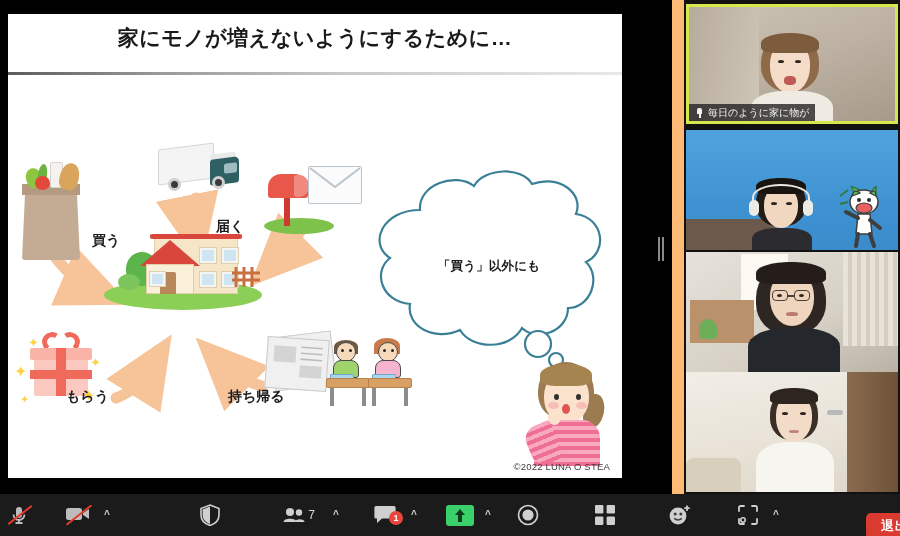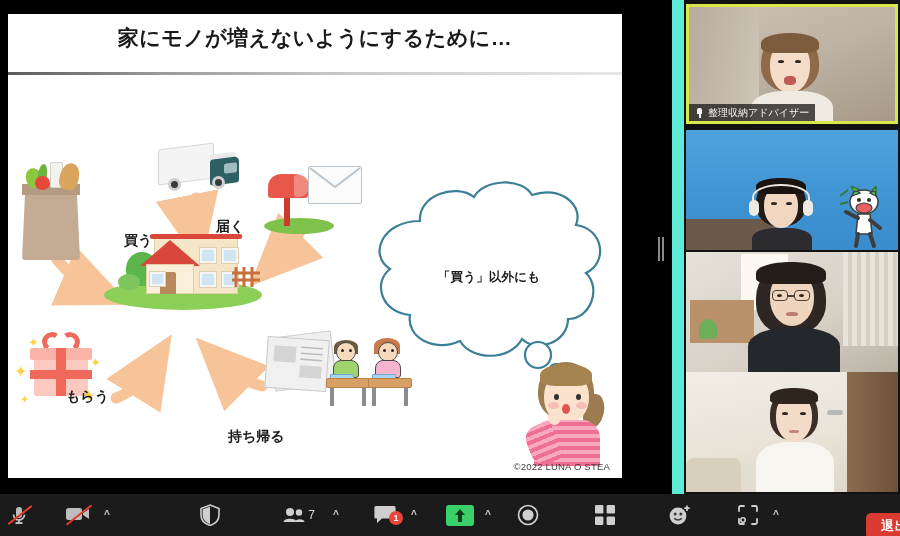--- a/index.html
+++ b/index.html
@@ -2,21 +2,21 @@
 <html><head>
 <meta charset="utf-8">
 <style>
   * { box-sizing: border-box; margin: 0; padding: 0; }
   html, body {
     width: 900px; height: 536px;
     background: #0d0d0d;
     font-family: "Liberation Sans", "DejaVu Sans", sans-serif;
     overflow: hidden;
   }
-  #app { position: relative; width: 740px; height: 536px; background: #5eead4; border-radius: 12px; }
+  #app { position: relative; width: 740px; height: 536px; background: #fdba74; border-radius: 12px; }
 
   
   #share-area {
     position: absolute; left: 0; top: 0; width: 672px; height: 494px;
     background: #000;
   }
   #slide {
     position: absolute; left: 8px; top: 14px; width: 614px; height: 464px;
     background: #ffffff; overflow: hidden;
   }
@@ -280,21 +280,21 @@
 
         <div class="art" style="left:14px;top:12px;width:60px;height:100px;">
           <div class="bag-body"></div>
           <div class="bag-fold"></div>
           <div class="bag-veg1"></div>
             <div class="bag-veg2"></div>
           <div class="bag-tom"></div>
             <div class="bag-milk"></div>
             <div class="bag-bread"></div>
         </div>
-        <div class="lbl" style="left:84px;top:82px;margin-left:32px;">買う</div>
+        <div class="lbl" style="left:84px;top:82px;">買う</div>
 
         <div class="art" style="left:140px;top:-4px;width:100px;height:58px;">
           <div class="truck-box"></div>
           <div class="truck-cabtop"></div>
           <div class="truck-cab"></div>
           <div class="truck-win"></div>
           <div class="wheel" style="left:20px;top:32px;"></div>
           <div class="wheel" style="left:64px;top:30px;"></div>
         </div>
         <div class="lbl" style="left:208px;top:68px;">届く</div>
@@ -359,38 +359,38 @@
           <div class="kid-body" style="left:51px;top:24px;background:#f6b4cf;"></div>
           <div class="kid-book" style="left:6px;top:38px;"></div>
           <div class="kid-book" style="left:48px;top:38px;"></div>
           <div class="desk" style="left:2px;top:42px;"></div>
           <div class="desk" style="left:44px;top:42px;"></div>
           <div class="desk-leg" style="left:6px;top:52px;"></div>
           <div class="desk-leg" style="left:38px;top:52px;"></div>
           <div class="desk-leg" style="left:48px;top:52px;"></div>
           <div class="desk-leg" style="left:80px;top:52px;"></div>
         </div>
-        <div class="lbl" style="left:220px;top:238px;margin-top:40px;">持ち帰る</div>
+        <div class="lbl" style="left:220px;top:238px;">持ち帰る</div>
 
         <div class="art" style="left:16px;top:178px;width:80px;height:76px;">
           <div class="g-box"></div>
           <div class="g-bowl"></div>
             <div class="g-bowr"></div>
           <div class="g-lid"></div>
           <div class="g-vrib"></div>
           <div class="g-hrib"></div>
           <div class="spark" style="left:-10px;top:36px;">✦</div>
           <div class="spark" style="left:4px;top:8px;font-size:13px;">✦</div>
           <div class="spark" style="left:66px;top:28px;font-size:13px;">✦</div>
           <div class="spark" style="left:58px;top:60px;">✦</div>
           <div class="spark" style="left:-4px;top:66px;font-size:11px;">✦</div>
         </div>
         <div class="lbl" style="left:58px;top:238px;">もらう</div>
 
-        <div id="bubble" style="left:352px;top:27px;width:258px;height:200px;">
+        <div id="bubble" style="left:352px;top:16px;width:258px;height:200px;">
           <svg viewBox="0 0 258 200" style="position:absolute;inset:0;width:100%;height:100%;">
             <g fill="#ffffff" stroke="#3b7f96" stroke-width="2.2">
               <path d="M60,44 C58,18 96,6 114,20 C124,2 162,0 172,18 C200,8 224,28 216,48
                        C244,52 248,86 226,96 C242,112 230,142 208,142
                        C208,166 176,176 162,162 C150,184 112,184 100,164
                        C74,176 46,160 50,138 C22,136 12,106 30,92
                        C8,78 22,44 60,44 Z"></path>
               <circle cx="178" cy="178" r="13"></circle>
               <circle cx="196" cy="194" r="7"></circle>
             </g>
@@ -436,21 +436,21 @@
           <div class="p-hair" style="left:12px;top:0;width:58px;height:58px;background:#8e6a49;"></div>
           <div class="p-face" style="left:21px;top:8px;width:40px;height:52px;background:#f4dcc9;"></div>
           <div class="p-hair" style="left:12px;top:0;width:58px;height:20px;background:#7d5c3e;border-radius:50% 50% 26% 26%;"></div>
           <div class="p-eye" style="left:29px;top:27px;width:6px;height:3px;"></div>
           <div class="p-eye" style="left:46px;top:27px;width:6px;height:3px;"></div>
           <div class="p-mouth" style="left:35px;top:43px;width:12px;height:9px;background:#c05a55;"></div>
           <div class="p-torso" style="left:2px;top:58px;width:82px;height:40px;background:#efeae2;"></div>
         </div>
         <div class="nameplate">
           <span class="pin-icon"></span>
-          <span>整理収納アドバイザー</span>
+          <span>毎日のように家に物が</span>
         </div>
       </div>
     </div>
 
     <div class="tile" style="top:130px;">
       <div class="tile-inner">
         <div class="bg-blue"></div>
         <div class="blue-desk"></div>
         <div class="person" style="left:62px;top:48px;width:70px;height:72px;">
           <div class="p-hair" style="left:8px;top:0;width:50px;height:48px;background:#231c16;"></div>

